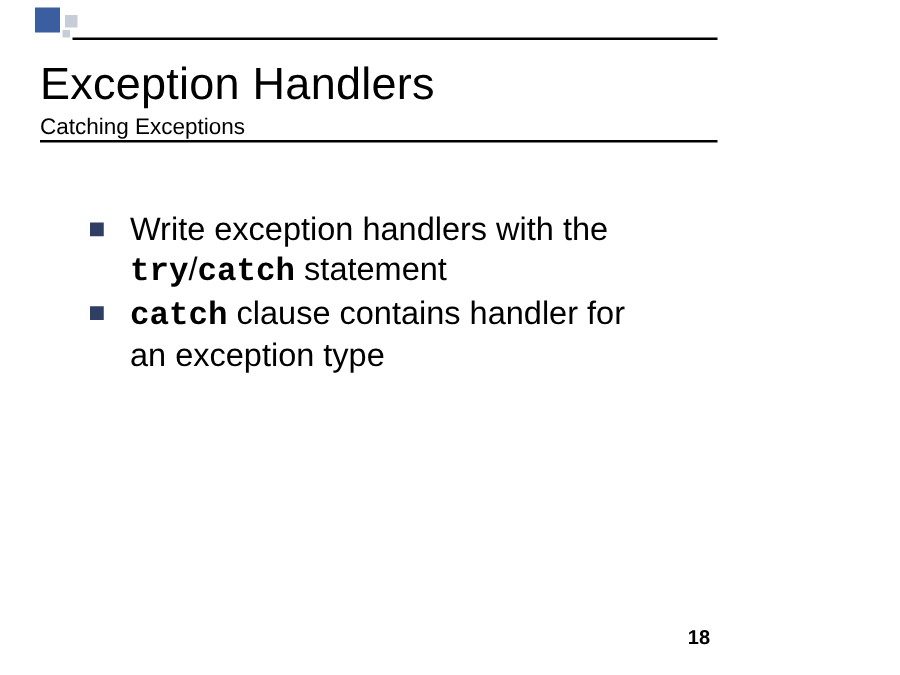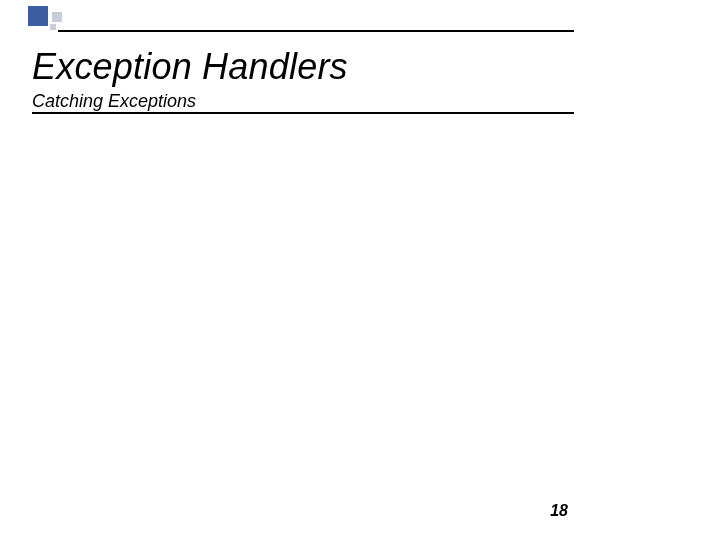--- a/index.html
+++ b/index.html
@@ -1,17 +1,17 @@
 <!DOCTYPE html>
 <html><head>
 <meta charset="utf-8">
 <style>
   * { margin: 0; padding: 0; box-sizing: border-box; }
   html, body { width: 720px; height: 540px; background: #fff; font-family: Arial, Helvetica, sans-serif; color: #000; }
-  .slide { position: relative; width: 592px; height: 540px; background: #fff; font-style: italic; }
+  .slide { position: relative; width: 592px; height: 540px; background: #fff; }
   .corner-deco { position: absolute; top: 0; left: 28px; }
   .corner-deco .big-sq { position: absolute; top: 6px; left: 0; width: 20px; height: 20px; background: #3a5ea0; }
   .corner-deco .sm-sq { position: absolute; top: 12px; left: 24px; width: 10px; height: 10px; background: #c7cdd8; }
   .corner-deco .tiny-sq { position: absolute; top: 24px; left: 22px; width: 6px; height: 6px; background: #c7cdd8; }
   .rule { position: absolute; top: 30px; left: 58px; right: 18px; height: 2px; background: #000; }
   .title { position: absolute; top: 46px; left: 32px; font-size: 36px; font-weight: 400; letter-spacing: 0.2px; }
   .subtitle { position: absolute; top: 91px; left: 32px; font-size: 18px; color: #000; }
   .rule2 { position: absolute; top: 112px; left: 32px; right: 18px; height: 1.5px; background: #000; }
   .body { position: absolute; top: 168px; left: 72px; right: 60px; font-size: 26px; line-height: 1.22; }
   .body ul { list-style: none; }
@@ -29,17 +29,25 @@
     <div class="sm-sq"></div>
     <div class="tiny-sq"></div>
   </div>
   <div class="rule"></div>
   <div class="title">Exception Handlers</div>
   <div class="subtitle">Catching Exceptions</div>
   <div class="rule2"></div>
 
   <div class="body">
     <ul>
+      <li>
+        <span class="bullet"></span>
+        <span>Write exception handlers with the </span><span class="mono">try</span><span>/</span><span class="mono">catch</span><span> statement</span>
+      </li>
+      <li>
+        <span class="bullet"></span>
+        <span></span><span class="mono">catch</span><span></span><span class="mono"></span><span> clause contains handler for an exception type</span>
+      </li>
     </ul>
   </div>
 
   <div class="pagenum">18</div>
 </div>
 
 </body></html>

